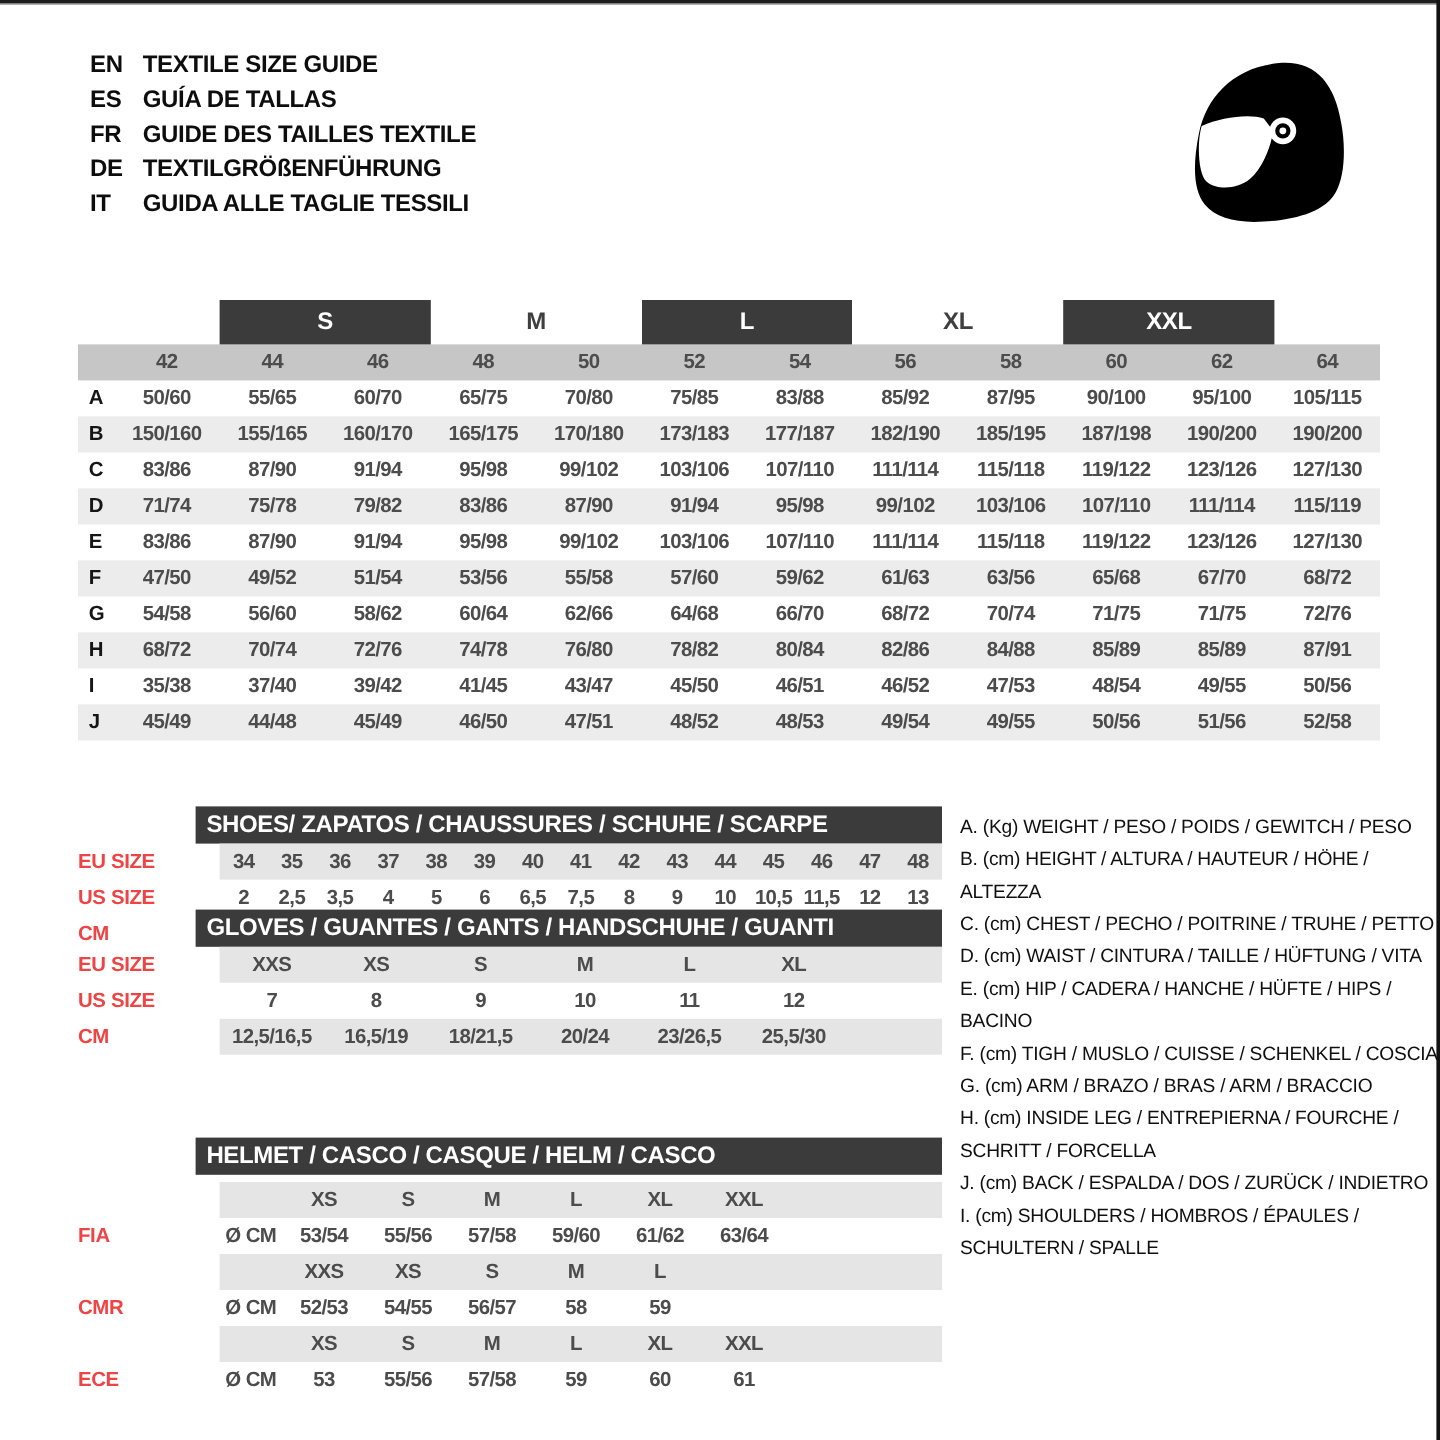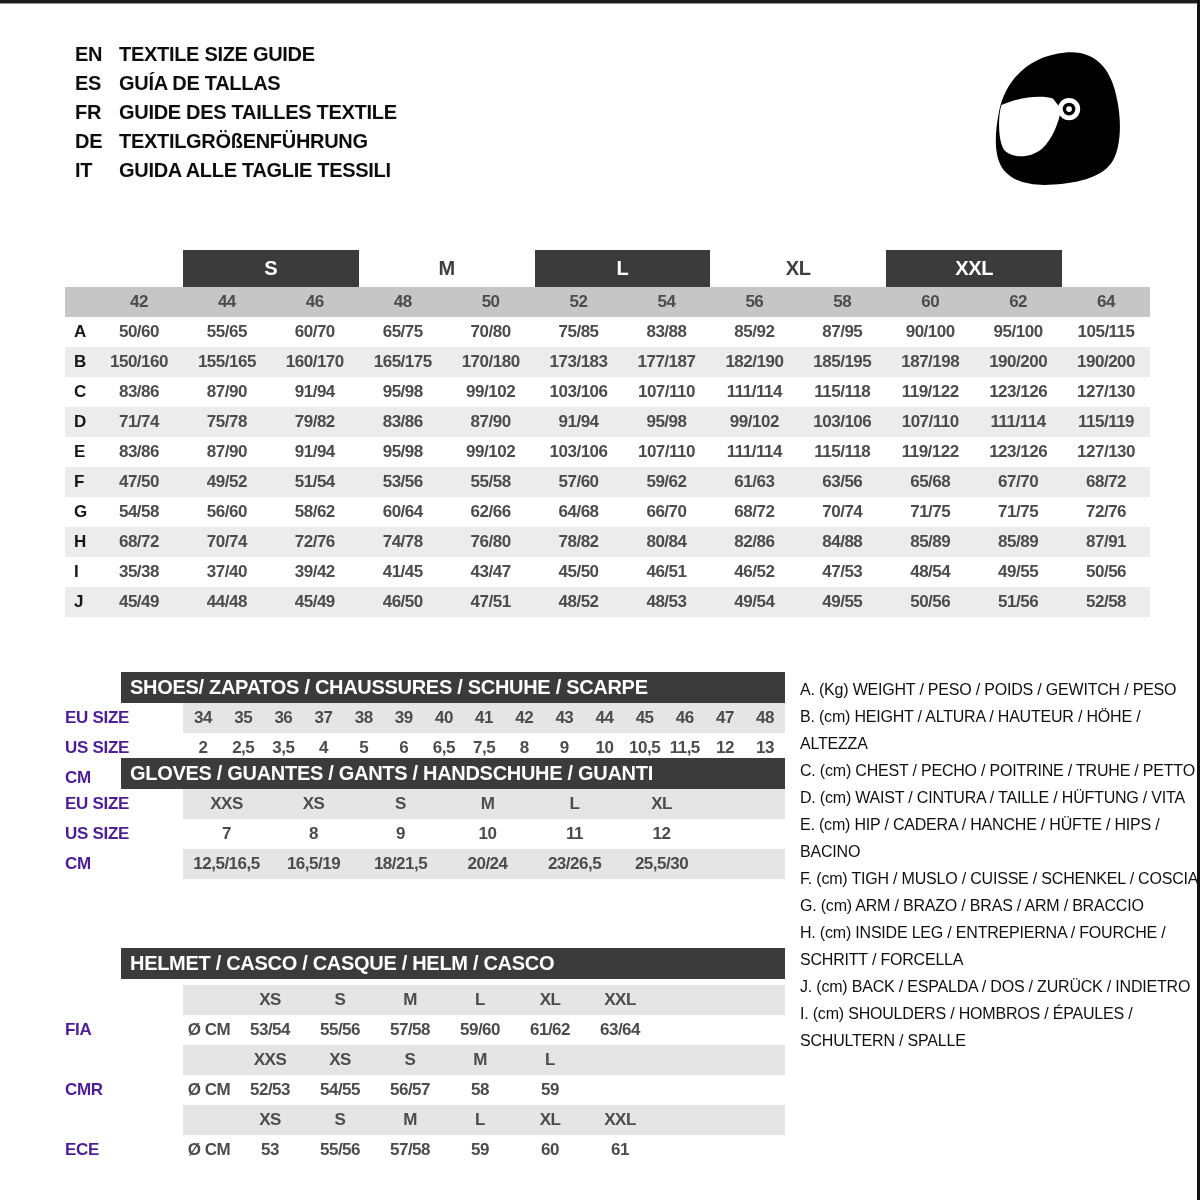--- a/index.html
+++ b/index.html
@@ -28,23 +28,23 @@
   .group { height:37px; display:flex; align-items:center; justify-content:center; font-size:20px; font-weight:bold; letter-spacing:-0.3px; }
   .group.dark { background:#3b3b3b; color:#ffffff; }
   .group.light { color:#3f3f3f; }
   .band { background:#c6c6c6; }
   .stripe { background:#ececec; }
   .mcell { text-align:center; font-weight:bold; font-size:17px; color:#4c4c4c; letter-spacing:-0.5px; }
   .mcell.rowlabel { text-align:left; padding-left:9px; color:#161616; font-size:17px; }
 
   
   .section { left:65px; width:720px; position:absolute; }
-  .sec-bar { margin-left:56px; height:31px; background:#3b3b3b; color:#fff; display:flex; align-items:center; padding-left:9px; font-size:20px; font-weight:bold; letter-spacing:-0.3px; }
+  .sec-bar { margin-left:98px; height:31px; background:#3b3b3b; color:#fff; display:flex; align-items:center; padding-left:9px; font-size:20px; font-weight:bold; letter-spacing:-0.3px; }
   .sec-row { display:flex; height:30px; align-items:stretch; }
-  .sec-label { width:118px; font-size:17px; font-weight:bold; color:#4c1d95; display:flex; align-items:center; letter-spacing:-0.3px; }
+  .sec-label { width:118px; font-size:17px; font-weight:bold; color:#ef4444; display:flex; align-items:center; letter-spacing:-0.3px; }
   .sec-vals { flex:1; display:flex; align-items:center; }
   .sec-vals.bg { background:#e5e5e5; }
   .sval { flex:1; text-align:center; font-weight:bold; font-size:17px; color:#4c4c4c; letter-spacing:-0.5px; }
   .gap6 { height:6px; }
 
   
   #legend { left:800px; top:676px; width:400px; }
   .legend-line { font-size:16px; font-weight:normal; color:#101010; line-height:27px; letter-spacing:-0.2px; white-space:pre-line; }
 </style>
 </head>

